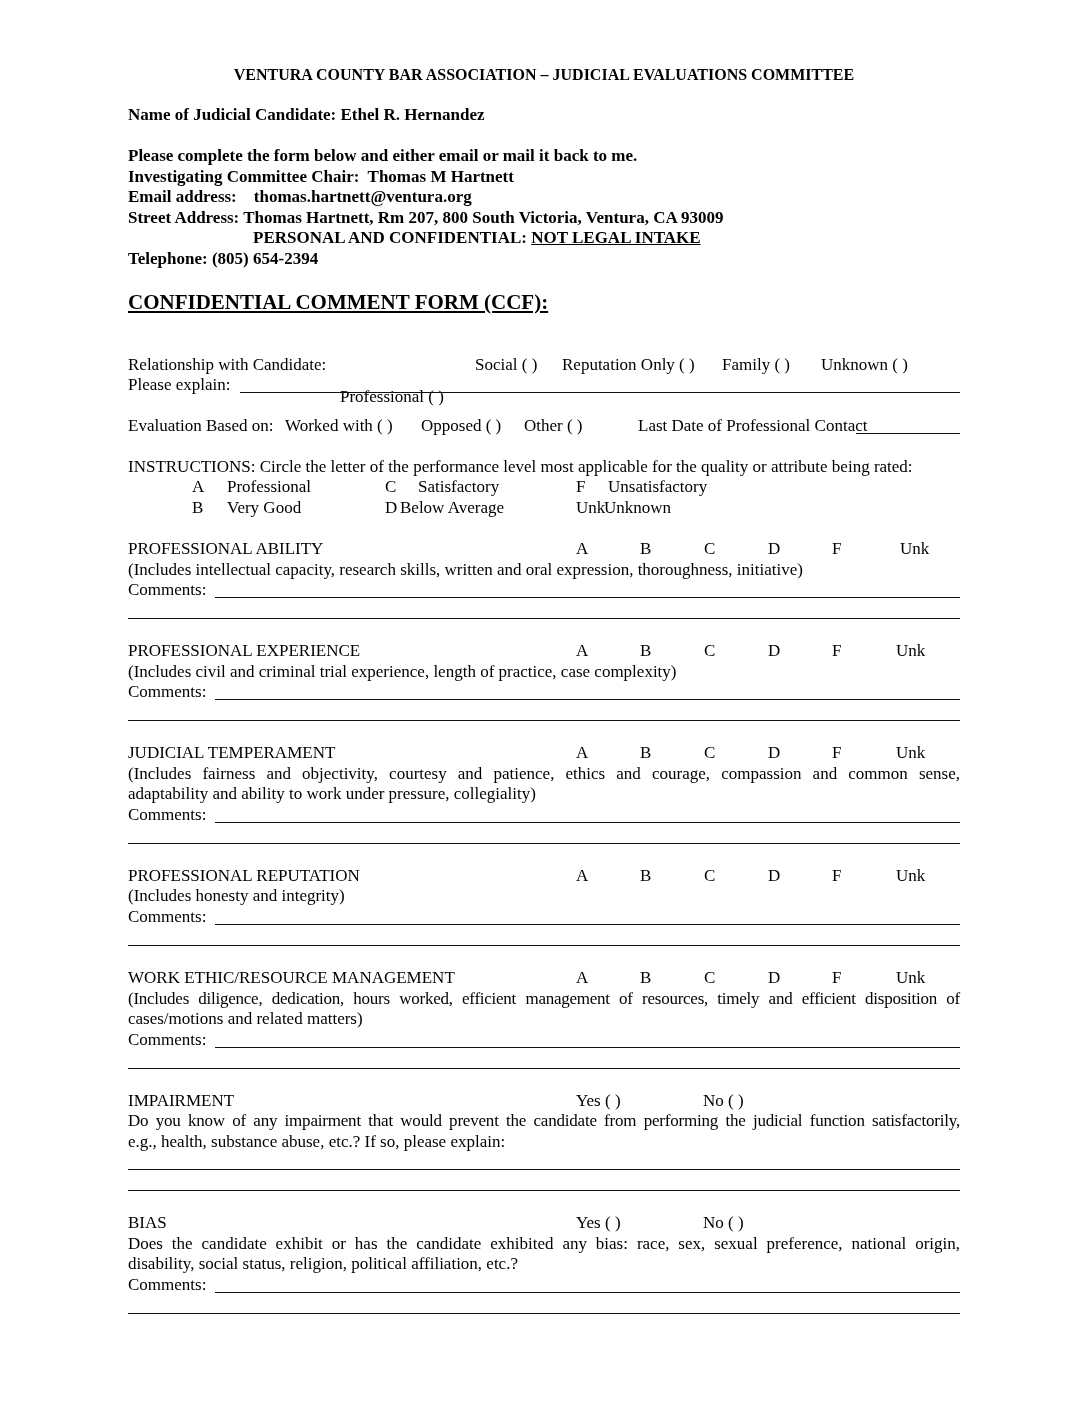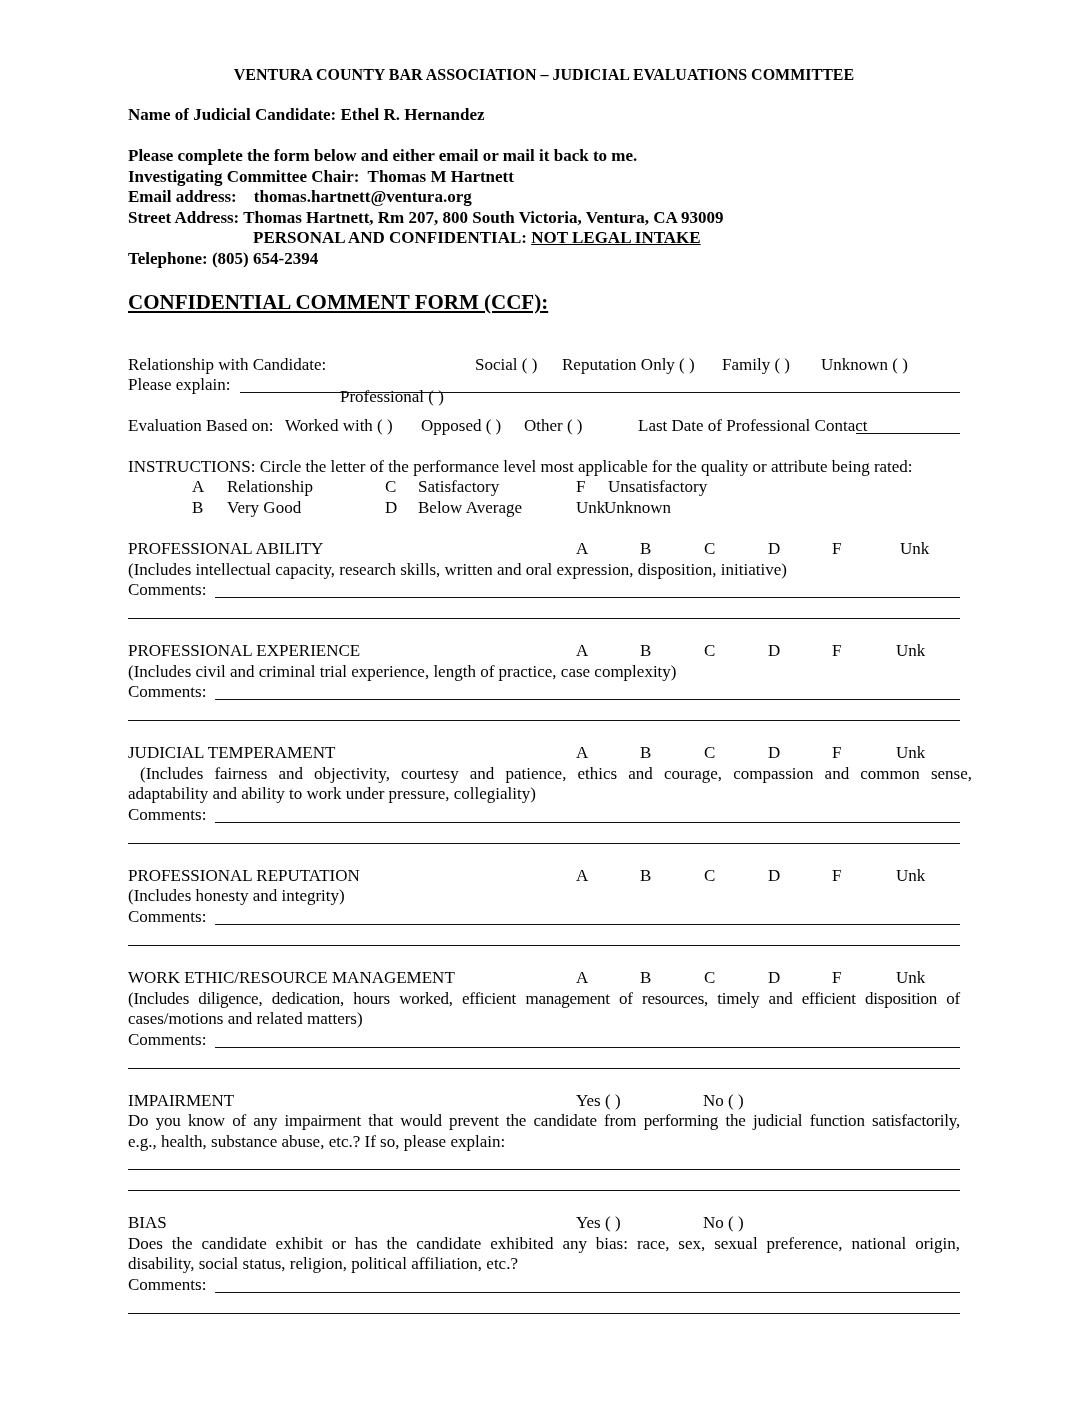--- a/index.html
+++ b/index.html
@@ -64,41 +64,41 @@
 
   <div class="g" style="top:416px;left:0;">Evaluation Based on:</div>
   <div class="g" style="top:416px;left:157px;">Worked with ( )</div>
   <div class="g" style="top:416px;left:293px;">Opposed ( )</div>
   <div class="g" style="top:416px;left:396px;">Other ( )</div>
   <div class="g" style="top:416px;left:510px;">Last Date of Professional Contact</div>
   <div class="rule" style="top:433px;left:728px;width:104px;"></div>
 
   <div class="g" style="top:457px;left:0;">INSTRUCTIONS: Circle the letter of the performance level most applicable for the quality or attribute being rated:</div>
   <div class="g" style="top:477px;left:64px;">A</div>
-  <div class="g" style="top:477px;left:99px;">Relationship</div>
+  <div class="g" style="top:477px;left:99px;">Professional</div>
   <div class="g" style="top:498px;left:64px;">B</div>
   <div class="g" style="top:498px;left:99px;">Very Good</div>
   <div class="g" style="top:477px;left:257px;">C</div>
   <div class="g" style="top:477px;left:290px;">Satisfactory</div>
   <div class="g" style="top:498px;left:257px;">D</div>
-  <div class="g" style="top:498px;left:290px;">Below Average</div>
+  <div class="g" style="top:498px;left:272px;">Below Average</div>
   <div class="g" style="top:477px;left:448px;">F</div>
   <div class="g" style="top:477px;left:480px;">Unsatisfactory</div>
   <div class="g" style="top:498px;left:448px;">Unk</div>
   <div class="g" style="top:498px;left:476px;">Unknown</div>
 
   <div>
     <div class="g" style="top:539px;left:0;">PROFESSIONAL ABILITY</div>
     <div class="g" style="top:539px;left:448px;">A</div>
     <div class="g" style="top:539px;left:512px;">B</div>
     <div class="g" style="top:539px;left:576px;">C</div>
     <div class="g" style="top:539px;left:640px;">D</div>
     <div class="g" style="top:539px;left:704px;">F</div>
     <div class="g" style="top:539px;left:772px;">Unk</div>
-    <div class="g" style="top:560px;left:0;">(Includes intellectual capacity, research skills, written and oral expression, disposition, initiative)</div>
+    <div class="g" style="top:560px;left:0;">(Includes intellectual capacity, research skills, written and oral expression, thoroughness, initiative)</div>
     <div class="g" style="top:580px;left:0;">Comments:</div>
     <div class="rule" style="top:597px;left:87px;width:745px;"></div>
     <div class="rule" style="top:618px;left:0;width:832px;"></div>
   </div>
 
   <div>
     <div class="g" style="top:641px;left:0;">PROFESSIONAL EXPERIENCE</div>
     <div class="g" style="top:641px;left:448px;">A</div>
     <div class="g" style="top:641px;left:512px;">B</div>
     <div class="g" style="top:641px;left:576px;">C</div>
@@ -112,21 +112,21 @@
   </div>
 
   <div>
     <div class="g" style="top:743px;left:0;">JUDICIAL TEMPERAMENT</div>
     <div class="g" style="top:743px;left:448px;">A</div>
     <div class="g" style="top:743px;left:512px;">B</div>
     <div class="g" style="top:743px;left:576px;">C</div>
     <div class="g" style="top:743px;left:640px;">D</div>
     <div class="g" style="top:743px;left:704px;">F</div>
     <div class="g" style="top:743px;left:768px;">Unk</div>
-    <div class="g justify-full" style="top:764px;left:0;margin-left:12px;">(Includes fairness and objectivity, courtesy and patience, ethics and courage, compassion and common sense,</div>
+    <div class="g justify-full" style="top:764px;left:0;">(Includes fairness and objectivity, courtesy and patience, ethics and courage, compassion and common sense,</div>
     <div class="g" style="top:784px;left:0;">adaptability and ability to work under pressure, collegiality)</div>
     <div class="g" style="top:805px;left:0;">Comments:</div>
     <div class="rule" style="top:822px;left:87px;width:745px;"></div>
     <div class="rule" style="top:843px;left:0;width:832px;"></div>
   </div>
 
   <div>
     <div class="g" style="top:866px;left:0;">PROFESSIONAL REPUTATION</div>
     <div class="g" style="top:866px;left:448px;">A</div>
     <div class="g" style="top:866px;left:512px;">B</div>

